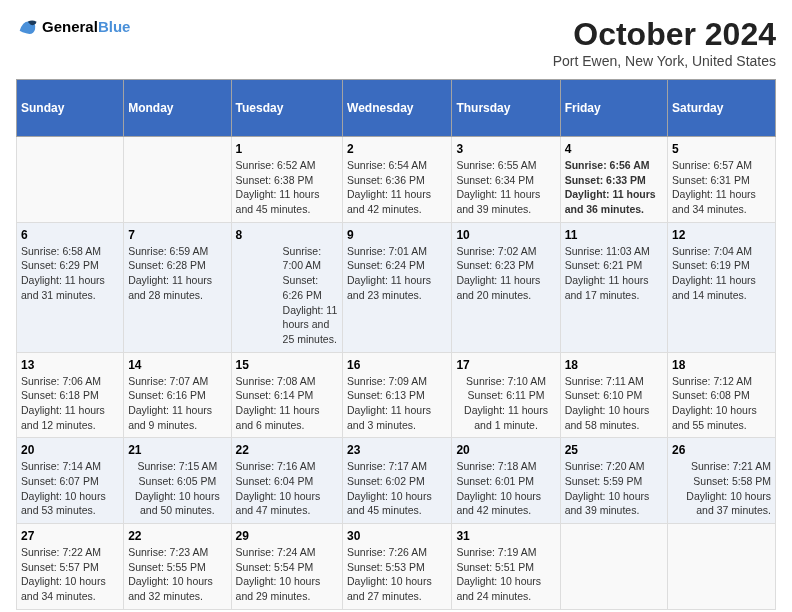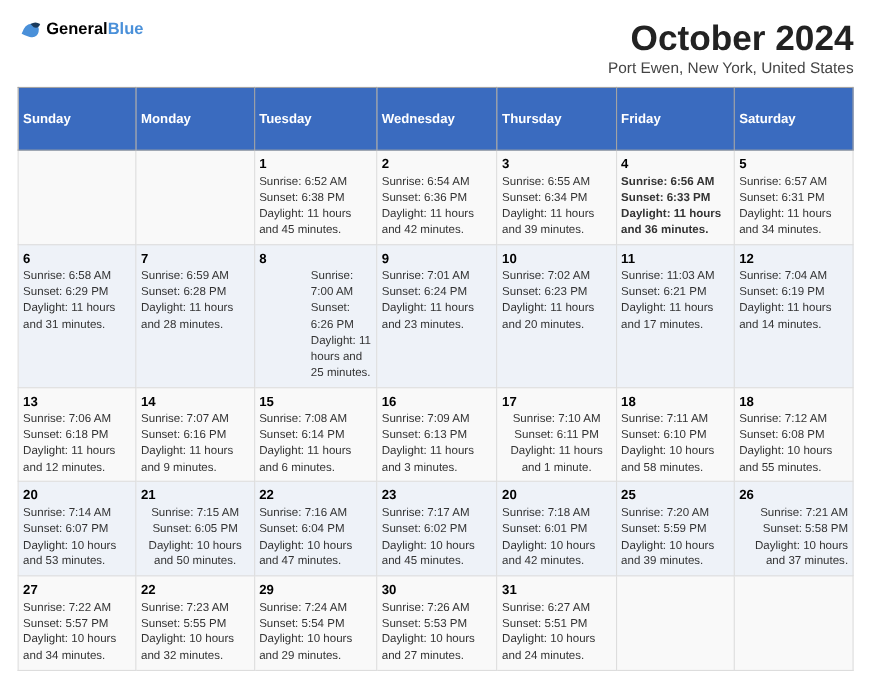--- a/index.html
+++ b/index.html
@@ -308,21 +308,21 @@
 Daylight: 10 hours and 29 minutes.</div>
         </td>
         <td>
           <span class="day-num">30</span>
           <div class="day-info" style="white-space: pre-line;">Sunrise: 7:26 AM
 Sunset: 5:53 PM
 Daylight: 10 hours and 27 minutes.</div>
         </td>
         <td>
           <span class="day-num">31</span>
-          <div class="day-info" style="white-space: pre-line;">Sunrise: 6:27 AM
+          <div class="day-info" style="white-space: pre-line;">Sunrise: 7:19 AM
 Sunset: 5:51 PM
 Daylight: 10 hours and 24 minutes.</div>
         </td>
         <td></td>
         <td></td>
       </tr>
     </tbody>
 </table>
 
 </body></html>

